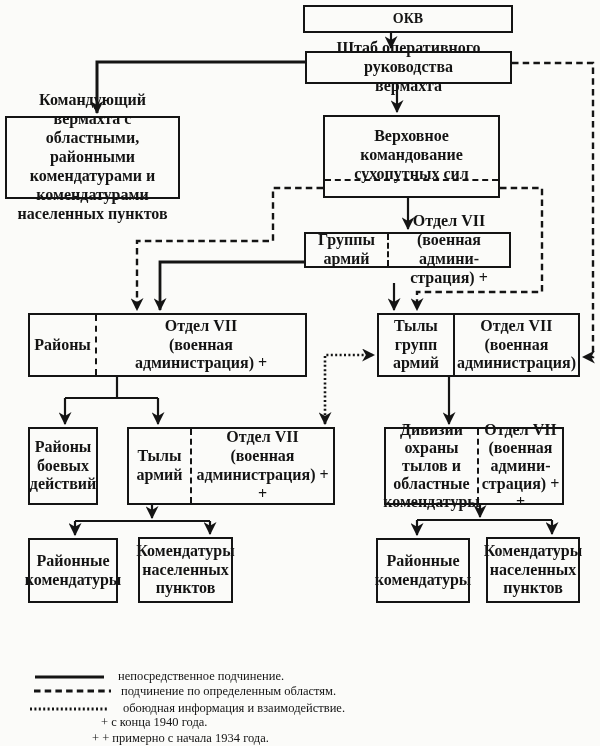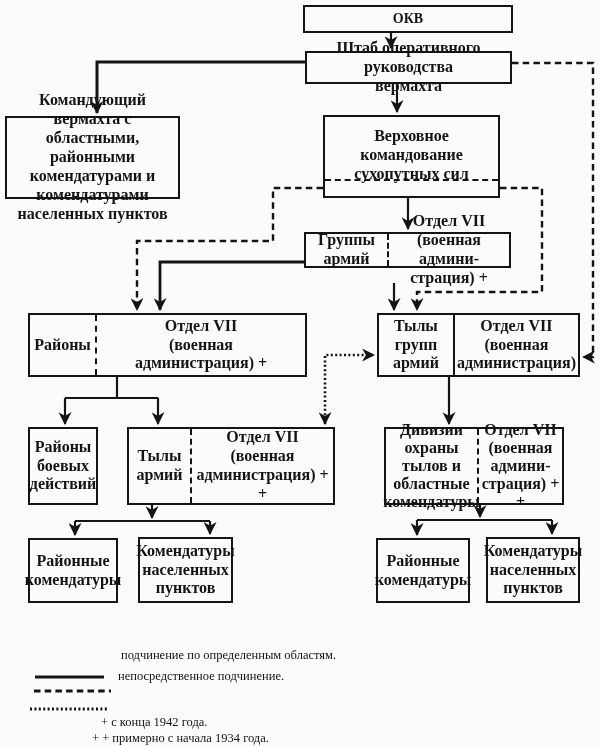--- a/index.html
+++ b/index.html
@@ -207,17 +207,18 @@
 комендатуры</div>
   </div>
 
   <div class="box" style="left:486px;top:537px;width:94px;height:66px">
     <div class="lbl">Комендатуры
 населенных
 пунктов</div>
   </div>
 
   <div class="legend-text" style="left:118px;top:669px">непосредственное подчинение.</div>
-  <div class="legend-text" style="left:121px;top:648px">подчинение по определенным областям.</div>
-  <div class="legend-text" style="left:101px;top:715px">+ с конца 1942 года.</div>
+  <div class="legend-text" style="left:121px;top:684px">подчинение по определенным областям.</div>
+  <div class="legend-text" style="left:123px;top:701px">обоюдная информация и взаимодействие.</div>
+  <div class="legend-text" style="left:101px;top:715px">+ с конца 1940 года.</div>
   <div class="legend-text" style="left:92px;top:731px">+ + примерно с начала 1934 года.</div>
 
 </div>
 
 </body></html>

